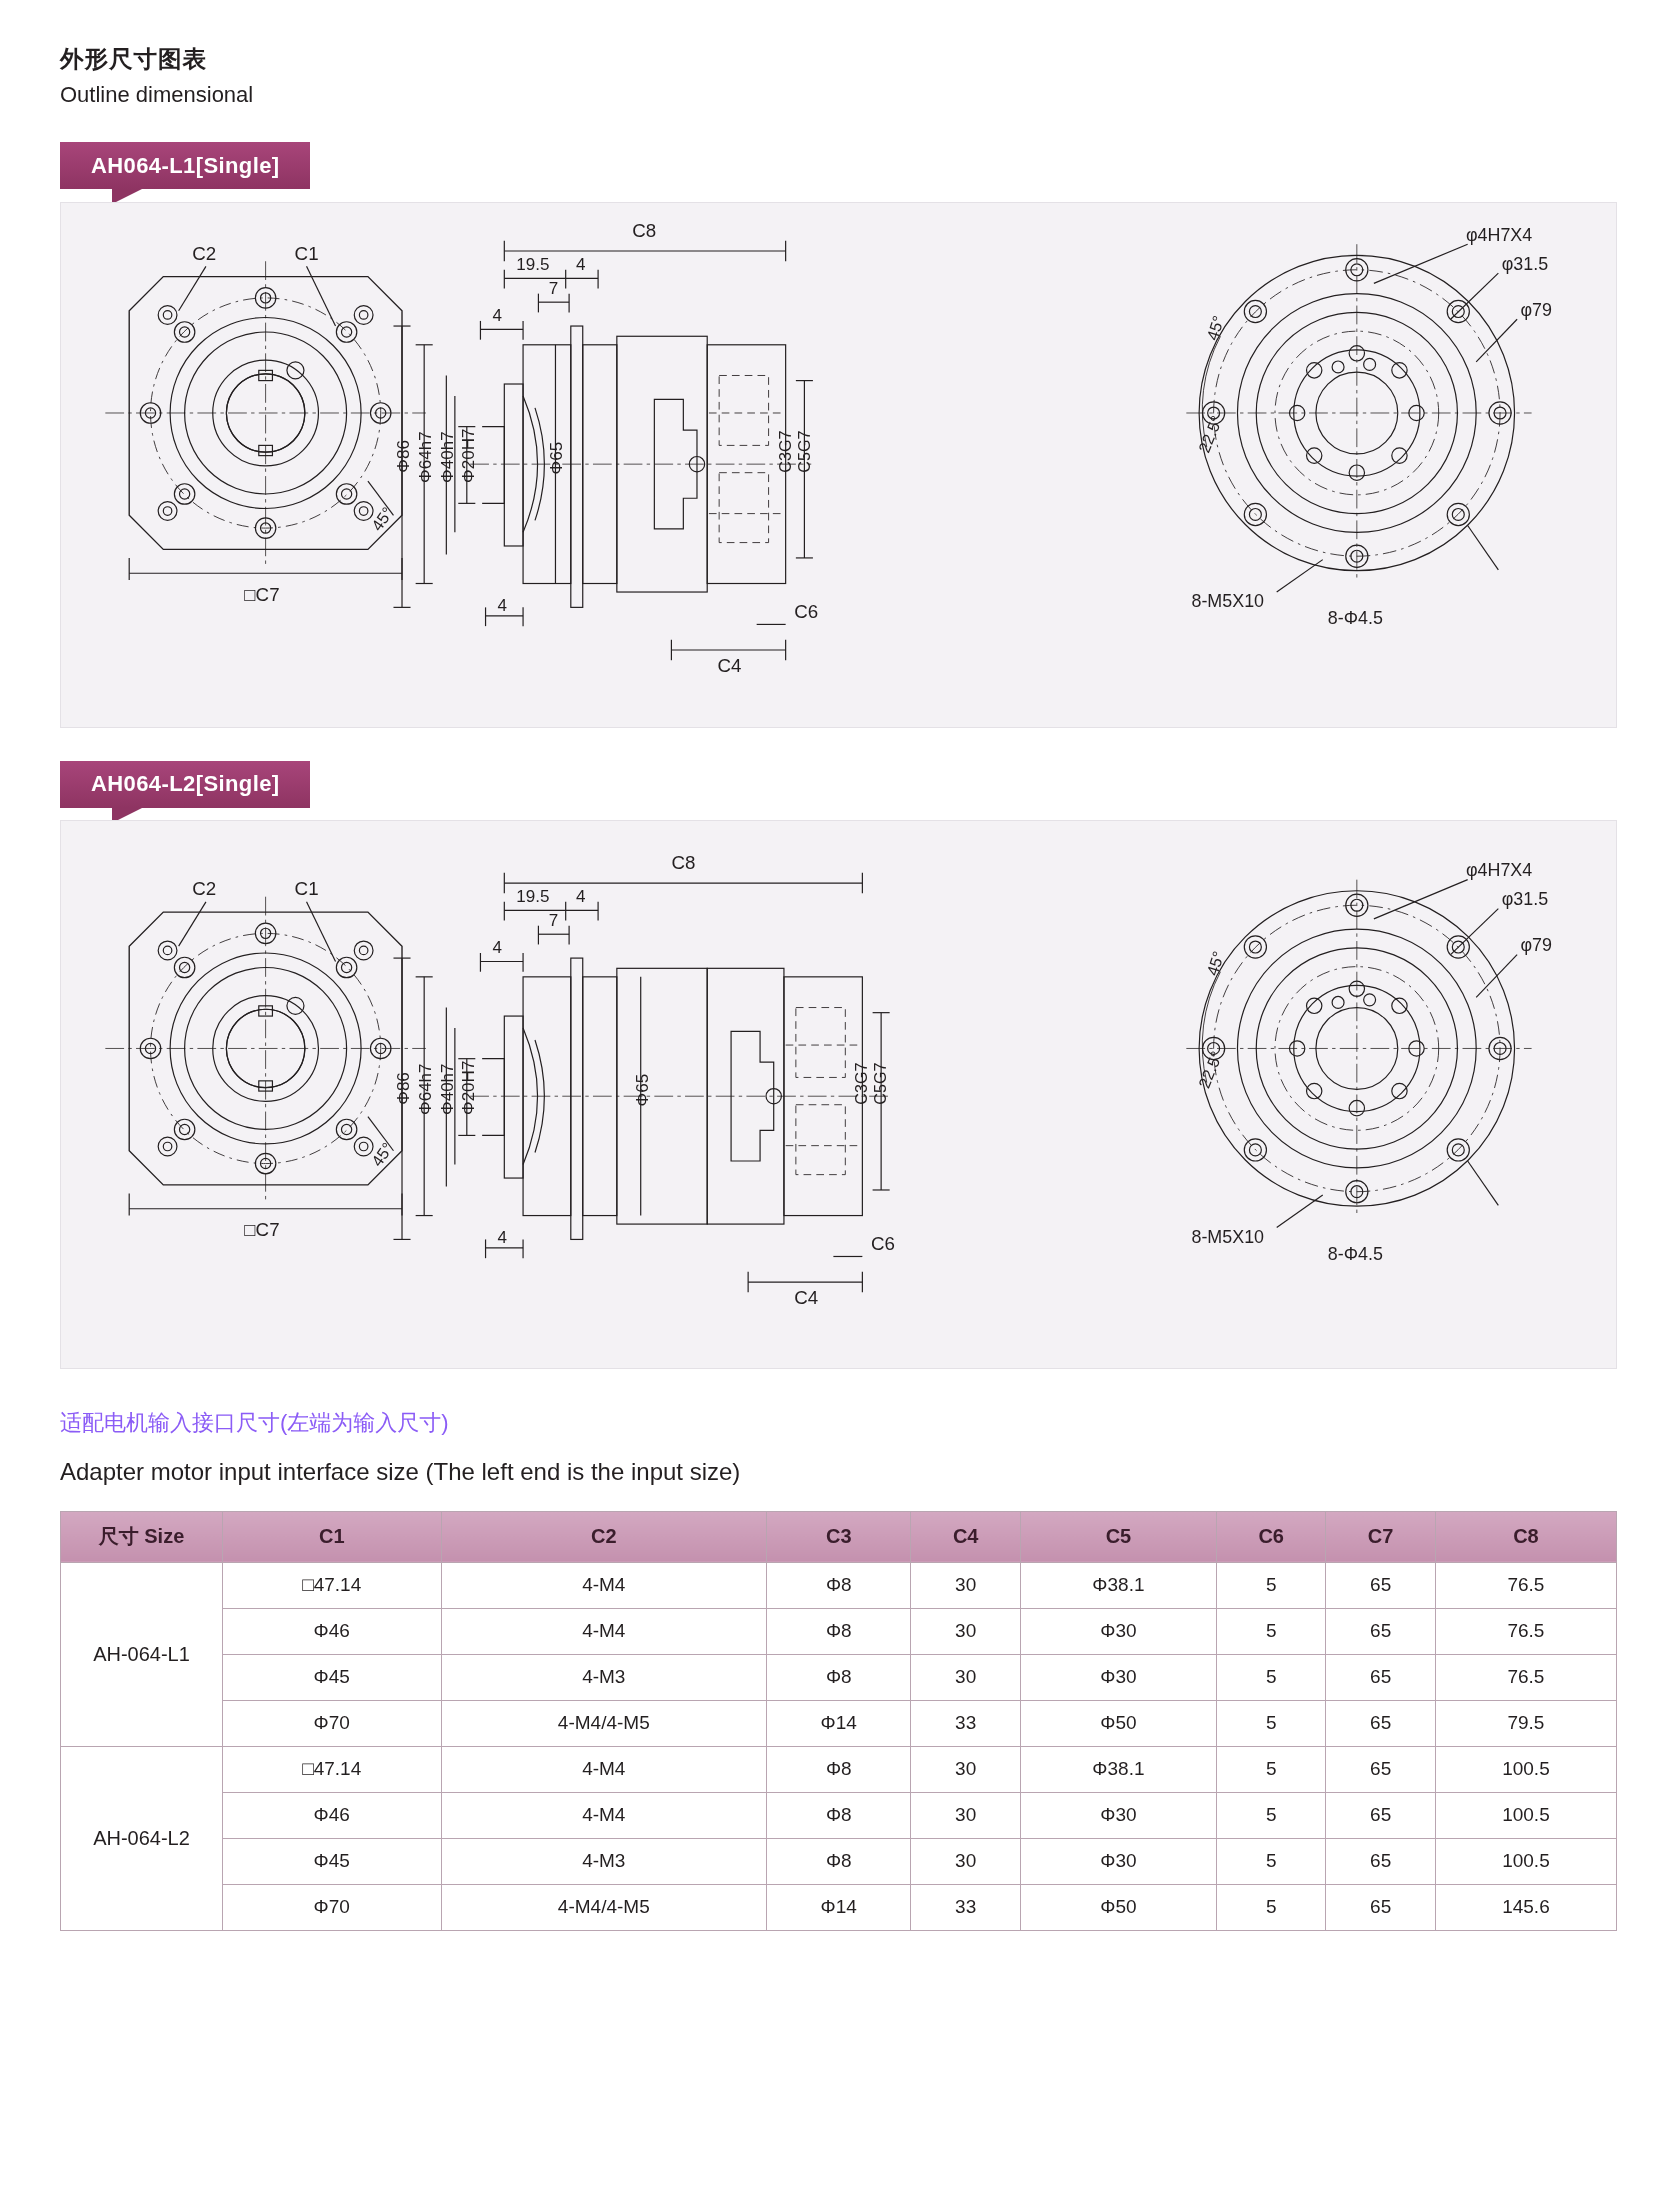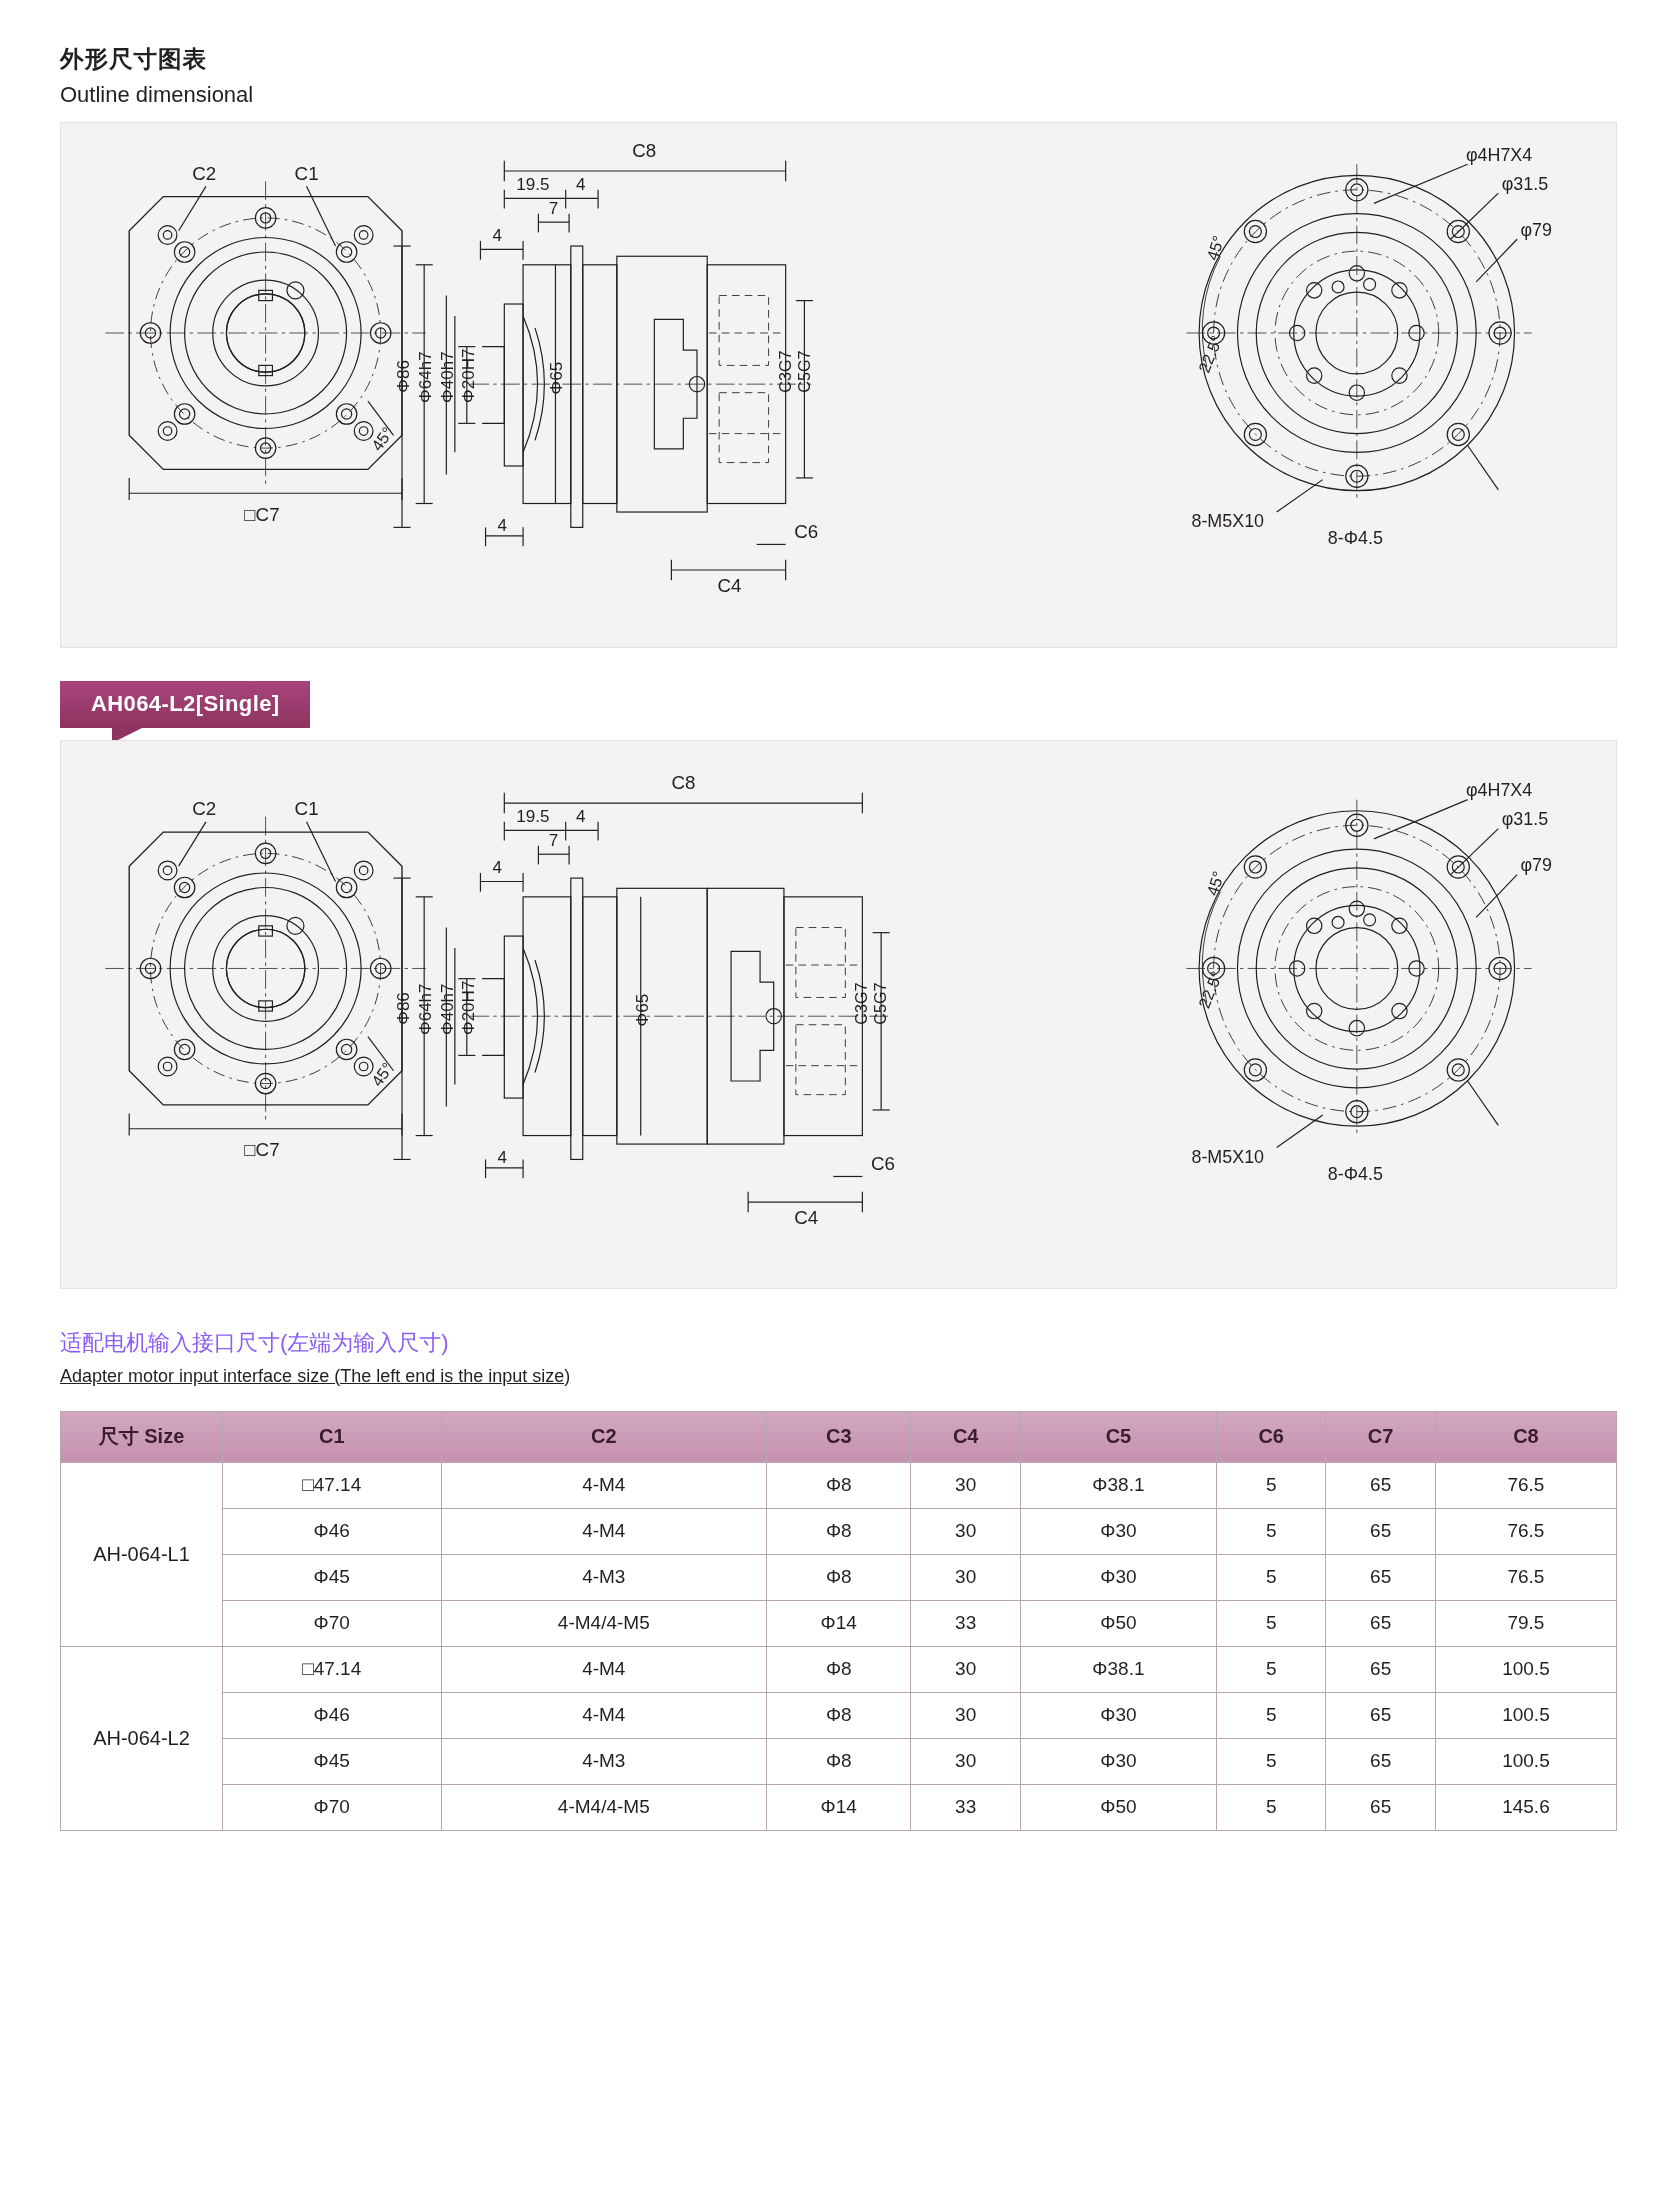--- a/index.html
+++ b/index.html
@@ -70,25 +70,24 @@
   
   .midtext {
     margin: 38px 0 0 42px;
   }
   .midtext .zh {
     font-size: 22px;
     color: #8b5cf6;
     line-height: 1.45;
   }
   .midtext .en {
-    font-size: 18px;
+    font-size: 24px;
     color: #231f20;
     line-height: 1.35;
-    margin-top: 5px;
-    text-decoration: underline;
+    margin-top: 17px;
   }
 
   
   table.dims {
     margin: 23px 42px 51px 42px;
     border-collapse: collapse;
     width: calc(100% - 84px);
     font-size: 19px;
     color: #231f20;
   }
@@ -117,20 +116,23 @@
 </head>
 <body>
 
 <div class="page">
 
   <div class="header">
     <div class="zh">外形尺寸图表</div>
     <div class="en">Outline dimensional</div>
   </div>
 
+  <div class="tagwrap">
+    <div class="tag">AH064-L1[Single]</div>
+  </div>
 
   <div class="panel single">
     <svg viewBox="0 0 1824 602" preserveAspectRatio="xMidYMid meet">
       <g stroke="#231f20" fill="none" stroke-width="1.4" font-family="Liberation Sans, sans-serif" font-size="20">
 
         <g transform="translate(60,20)">
 
           <path d="M60 60 L300 60 L340 100 L340 340 L300 380 L60 380 L20 340 L20 100 Z" stroke-width="1.6"></path>
 
           <circle cx="180" cy="220" r="135" stroke-dasharray="14 6 3 6" stroke-width="1"></circle>

